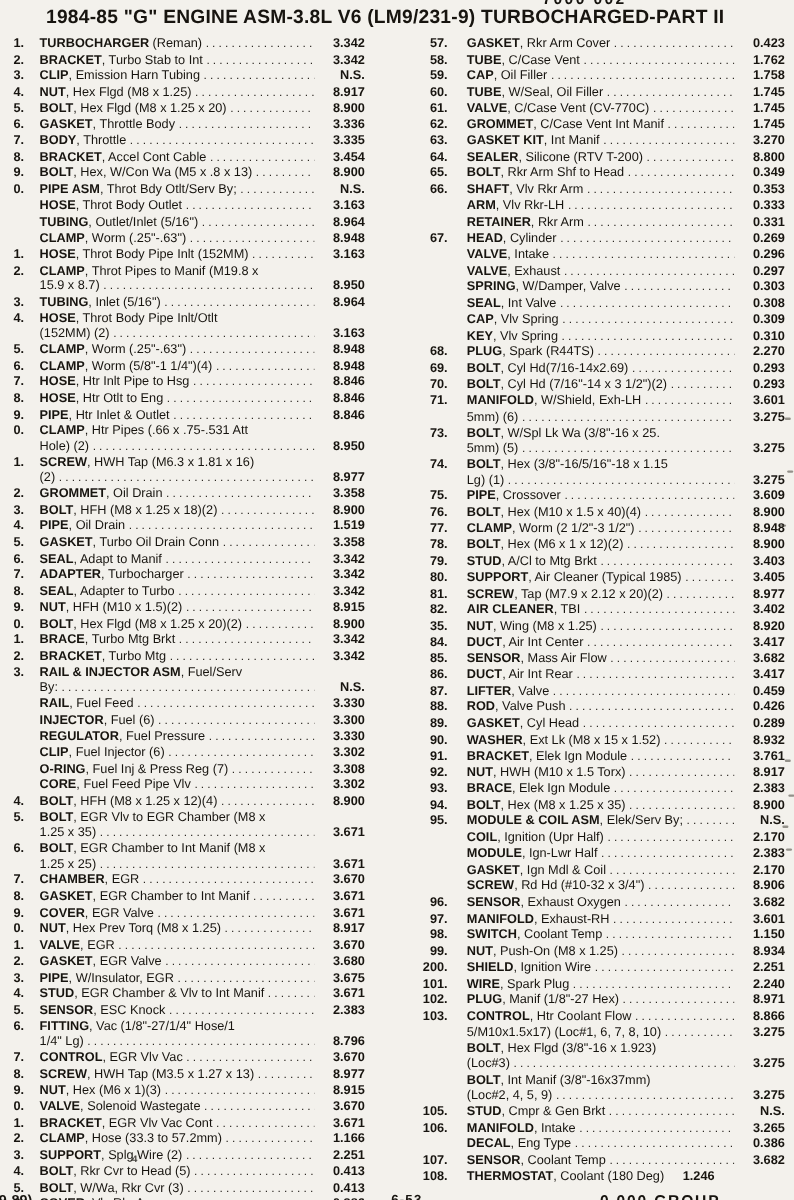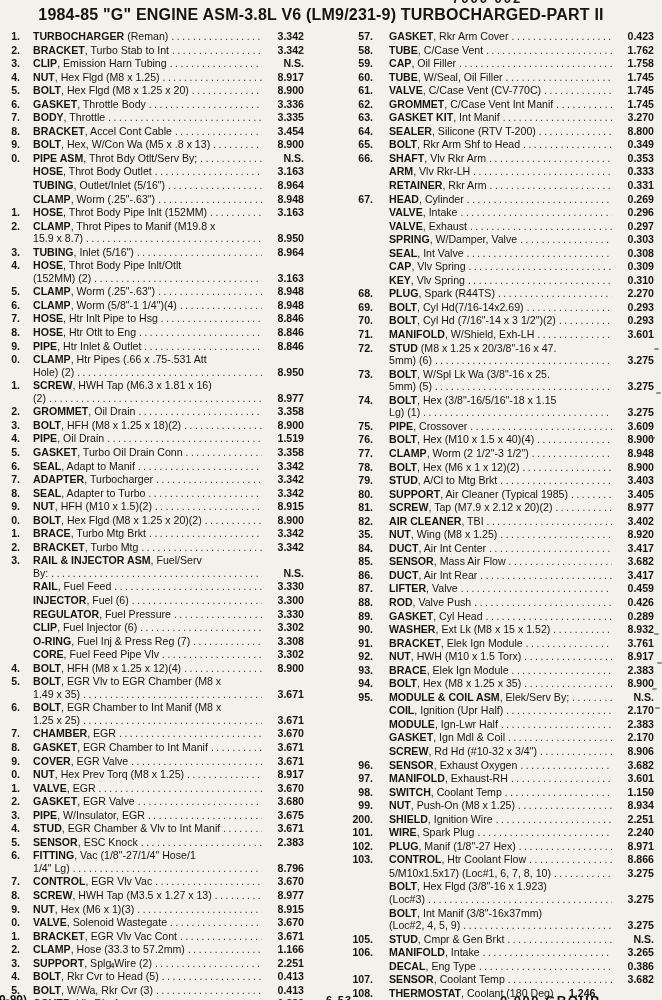--- a/index.html
+++ b/index.html
@@ -412,21 +412,21 @@
           <span class="val">8.900</span>
         </div>
       </div>
       <div>
         <div class="line">
           <span class="num">5.</span>
           <span class="txt"><span class="pname">BOLT</span>, EGR Vlv to EGR Chamber (M8 x</span>
         </div>
         <div class="line">
           <span class="num"></span>
-          <span class="txt">1.49 x 35)</span>
+          <span class="txt">1.25 x 35)</span>
           <span class="lead">..........................................................................................</span>
           <span class="val">3.671</span>
         </div>
       </div>
       <div>
         <div class="line">
           <span class="num">6.</span>
           <span class="txt"><span class="pname">BOLT</span>, EGR Chamber to Int Manif (M8 x</span>
         </div>
         <div class="line">
@@ -780,24 +780,20 @@
       </div>
       <div>
         <div class="line">
           <span class="num">71.</span>
           <span class="txt"><span class="pname">MANIFOLD</span>, W/Shield, Exh-LH</span>
           <span class="lead">..........................................................................................</span>
           <span class="val">3.601</span>
         </div>
       </div>
       <div>
-        <div class="line">
-          <span class="num">72.</span>
-          <span class="txt"><span class="pname">STUD</span> (M8 x 1.25 x 20/3/8"-16 x 47.</span>
-        </div>
         <div class="line">
           <span class="num"></span>
           <span class="txt">5mm) (6)</span>
           <span class="lead">..........................................................................................</span>
           <span class="val">3.275</span>
         </div>
       </div>
       <div>
         <div class="line">
           <span class="num">73.</span>

